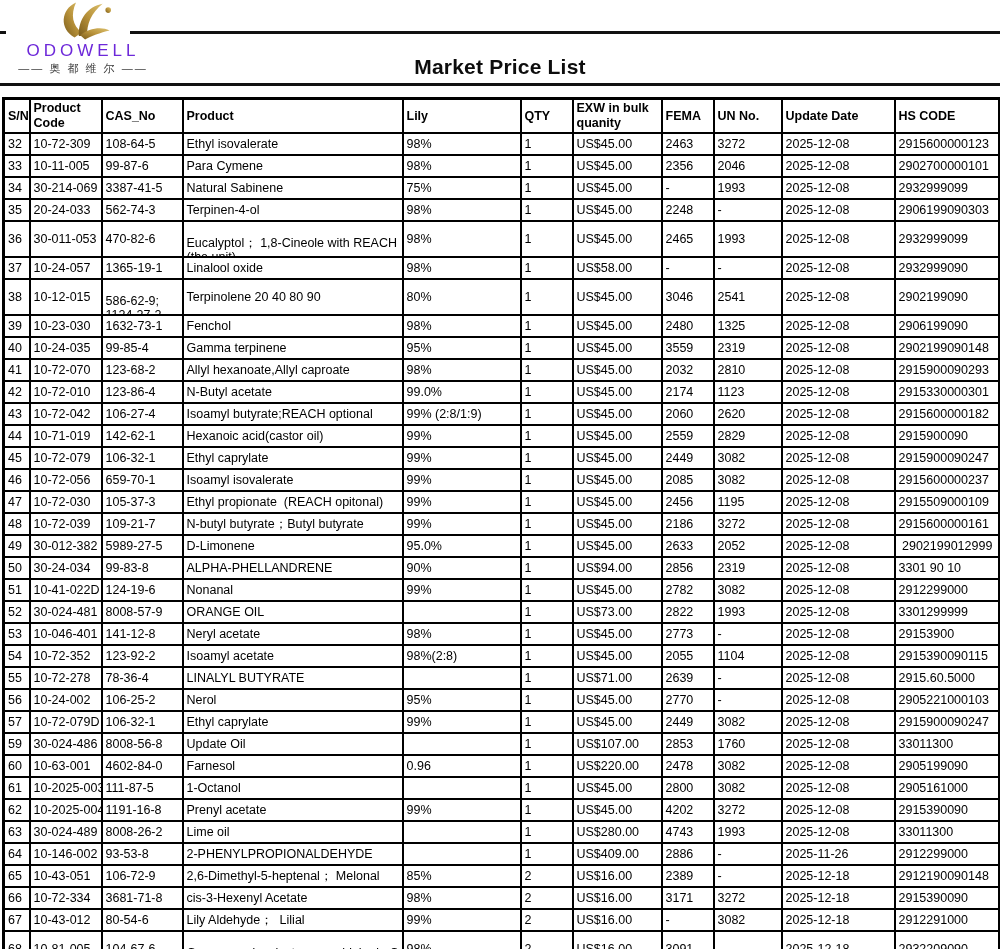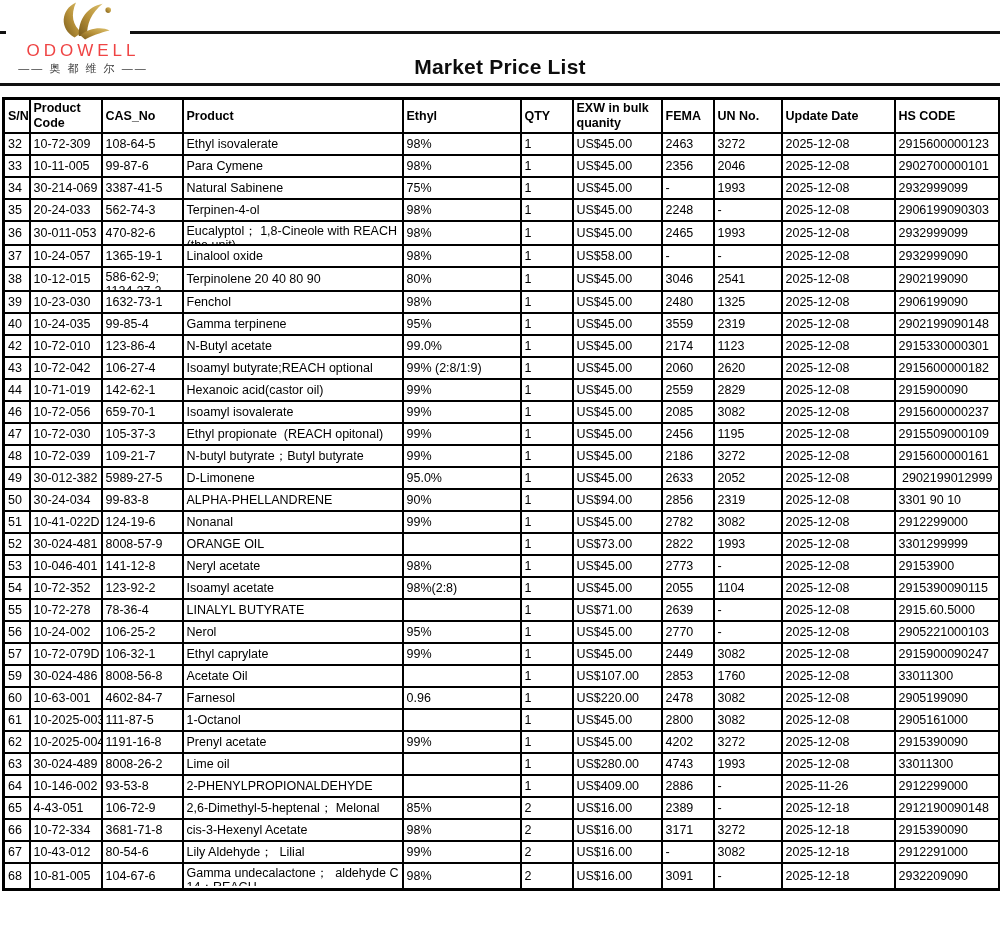--- a/index.html
+++ b/index.html
@@ -3,40 +3,40 @@
 <meta charset="utf-8">
 <style>
   html,body{margin:0;padding:0;}
   body{
     width:1000px;height:949px;overflow:hidden;background:#fff;position:relative;
     font-family:"Liberation Sans", sans-serif;color:#000;
   }
   
   .brand{position:absolute;left:14px;top:1px;width:138px;text-align:center;}
   .logo-svg{display:block;width:74px;height:42px;margin:0 auto;}
-  .brand-name{font-size:17px;letter-spacing:4px;color:#ef4444;font-weight:400;line-height:16px;}
+  .brand-name{font-size:17px;letter-spacing:4px;color:#6d28d9;font-weight:400;line-height:16px;}
   .brand-cn{font-size:11px;color:#3c3c3c;letter-spacing:2px;margin-top:2px;white-space:nowrap;}
   
   .rule-tick{position:absolute;left:0;top:31px;width:6px;height:3px;background:#111;}
   .rule-top{position:absolute;left:130px;top:31px;width:870px;height:3px;background:#111;}
   .page-title{position:absolute;left:0;top:55px;width:1000px;text-align:center;
     font-size:21px;font-weight:700;color:#0d0d0d;letter-spacing:0.2px;}
   .rule-mid{position:absolute;left:0;top:83px;width:1000px;height:3px;background:#111;}
   
   table.price{position:absolute;left:2px;top:97px;width:996px;border-collapse:collapse;
     table-layout:fixed;border:3px solid #000;}
   th,td{border:2px solid #000;overflow:hidden;}
   thead tr{height:27px;}
   th{font-size:12.5px;font-weight:700;text-align:left;vertical-align:middle;
      padding:1px 3px;line-height:15px;}
   tbody tr{height:22px;margin-top:44px;}
   tbody tr:last-child{height:26px;}
   td{font-size:12.5px;font-weight:400;text-align:left;vertical-align:middle;
      padding:0 3px;white-space:pre;line-height:14px;}
-  td.multi{vertical-align:top;padding-top:2px;}
+  td.multi{vertical-align:top;padding-top:14px;}
   td.multi .clip{height:20px;overflow:hidden;}
   td.multi .l{height:14px;line-height:14px;white-space:pre;}
 </style>
 </head>
 <body>
 
 <div class="brand">
   <svg class="logo-svg" viewBox="0 0 100 60" aria-hidden="true">
     <defs>
       <linearGradient id="g" x1="0" y1="1" x2="1" y2="0">
@@ -72,21 +72,21 @@
       <col style="width:68px">
     <col style="width:113px">
       <col style="width:105px">
   </colgroup>
   <thead>
       <tr>
         <th>S/N</th>
         <th>Product Code</th>
         <th>CAS_No</th>
         <th>Product</th>
-        <th>Ethyl</th>
+        <th>Lily</th>
         <th>QTY</th>
         <th>EXW in bulk quanity</th>
         <th>FEMA</th>
         <th>UN No.</th>
         <th>Update Date</th>
         <th>HS CODE</th>
       </tr>
     </thead>
   <tbody>
       <tr>
@@ -200,20 +200,33 @@
         <td>Gamma terpinene</td>
         <td>95%</td>
         <td>1</td>
         <td>US$45.00</td>
         <td>3559</td>
         <td>2319</td>
         <td>2025-12-08</td>
         <td>2902199090148</td>
       </tr>
       <tr>
+        <td>41</td>
+        <td>10-72-070</td>
+        <td>123-68-2</td>
+        <td>Allyl hexanoate,Allyl caproate</td>
+        <td>98%</td>
+        <td>1</td>
+        <td>US$45.00</td>
+        <td>2032</td>
+        <td>2810</td>
+        <td>2025-12-08</td>
+        <td>2915900090293</td>
+      </tr>
+      <tr>
         <td>42</td>
         <td>10-72-010</td>
         <td>123-86-4</td>
         <td>N-Butyl acetate</td>
         <td>99.0%</td>
         <td>1</td>
         <td>US$45.00</td>
         <td>2174</td>
         <td>1123</td>
         <td>2025-12-08</td>
@@ -239,20 +252,33 @@
         <td>Hexanoic acid(castor oil)</td>
         <td>99%</td>
         <td>1</td>
         <td>US$45.00</td>
         <td>2559</td>
         <td>2829</td>
         <td>2025-12-08</td>
         <td>2915900090</td>
       </tr>
       <tr>
+        <td>45</td>
+        <td>10-72-079</td>
+        <td>106-32-1</td>
+        <td>Ethyl caprylate</td>
+        <td>99%</td>
+        <td>1</td>
+        <td>US$45.00</td>
+        <td>2449</td>
+        <td>3082</td>
+        <td>2025-12-08</td>
+        <td>2915900090247</td>
+      </tr>
+      <tr>
         <td>46</td>
         <td>10-72-056</td>
         <td>659-70-1</td>
         <td>Isoamyl isovalerate</td>
         <td>99%</td>
         <td>1</td>
         <td>US$45.00</td>
         <td>2085</td>
         <td>3082</td>
         <td>2025-12-08</td>
@@ -398,33 +424,33 @@
         <td>US$45.00</td>
         <td>2449</td>
         <td>3082</td>
         <td>2025-12-08</td>
         <td>2915900090247</td>
       </tr>
       <tr>
         <td>59</td>
         <td>30-024-486</td>
         <td>8008-56-8</td>
-        <td>Acetate Oil</td>
+        <td>Update Oil</td>
         <td></td>
         <td>1</td>
         <td>US$107.00</td>
         <td>2853</td>
         <td>1760</td>
         <td>2025-12-08</td>
         <td>33011300</td>
       </tr>
       <tr>
         <td>60</td>
         <td>10-63-001</td>
-        <td>4602-84-7</td>
+        <td>4602-84-0</td>
         <td>Farnesol</td>
         <td>0.96</td>
         <td>1</td>
         <td>US$220.00</td>
         <td>2478</td>
         <td>3082</td>
         <td>2025-12-08</td>
         <td>2905199090</td>
       </tr>
       <tr>
@@ -474,21 +500,21 @@
         <td></td>
         <td>1</td>
         <td>US$409.00</td>
         <td>2886</td>
         <td>-</td>
         <td>2025-11-26</td>
         <td>2912299000</td>
       </tr>
       <tr>
         <td>65</td>
-        <td>4-43-051</td>
+        <td>10-43-051</td>
         <td>106-72-9</td>
         <td>2,6-Dimethyl-5-heptenal； Melonal</td>
         <td>85%</td>
         <td>2</td>
         <td>US$16.00</td>
         <td>2389</td>
         <td>-</td>
         <td>2025-12-18</td>
         <td>2912190090148</td>
       </tr>

